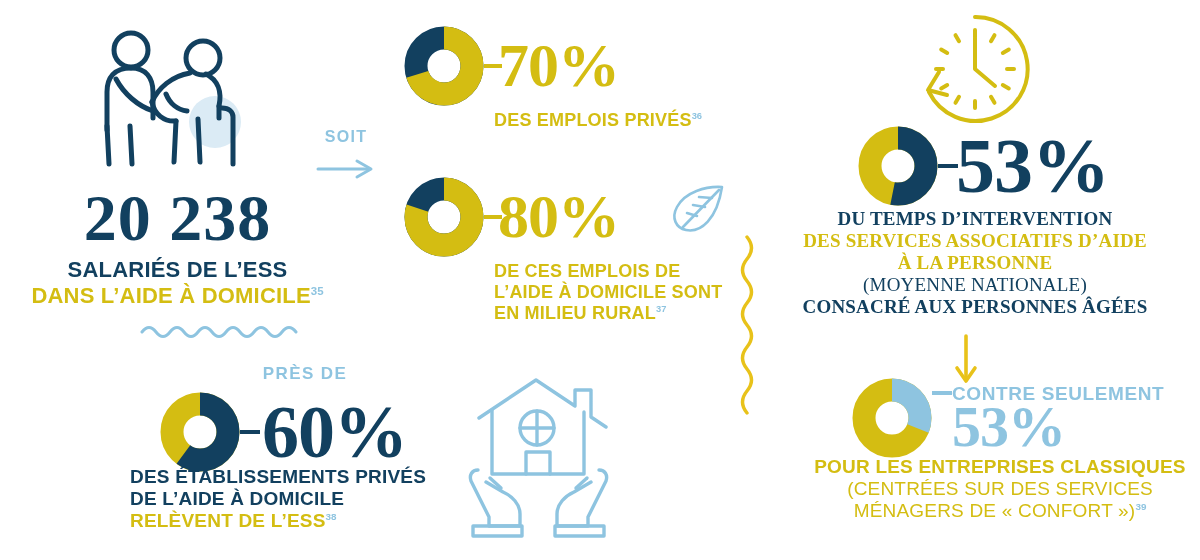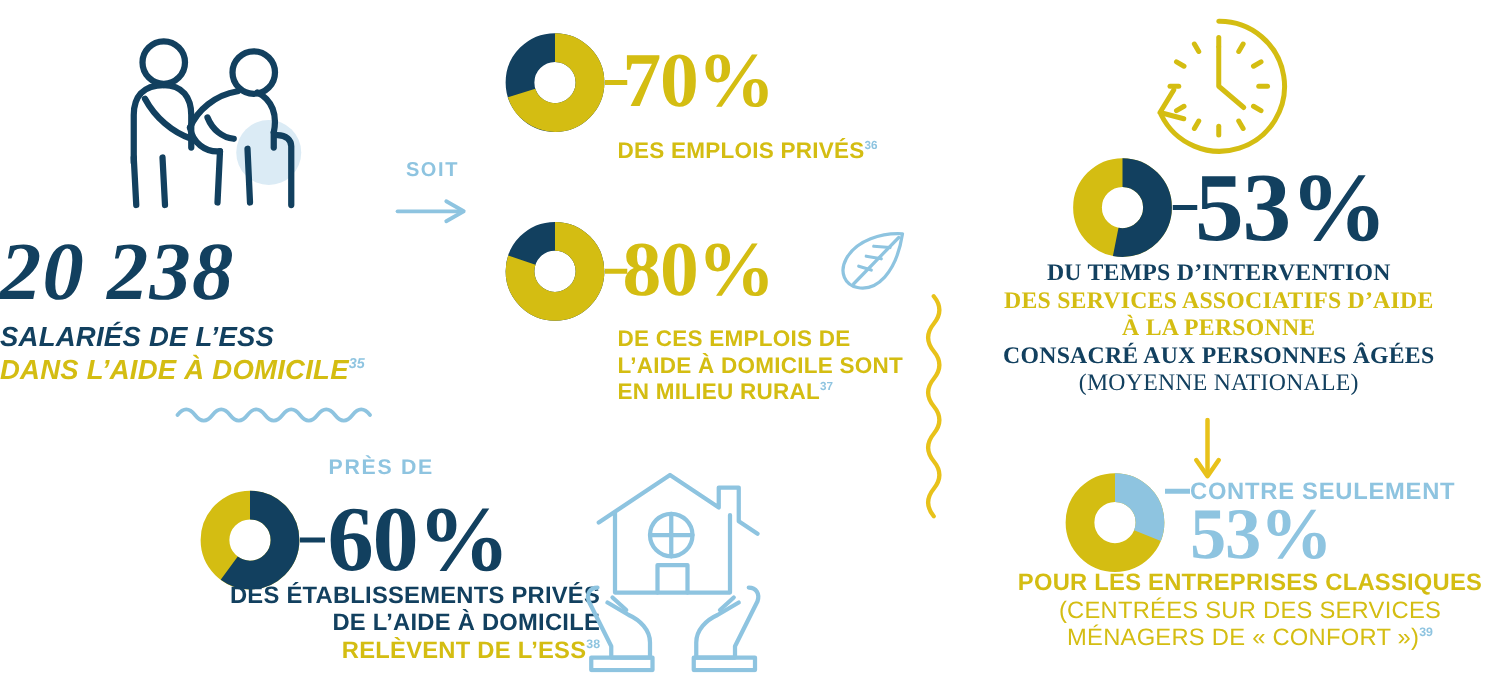--- a/index.html
+++ b/index.html
@@ -38,21 +38,21 @@
     color:#8ec4e0;
     letter-spacing:0;
   }
 
   
   .num-row{display:flex;align-items:center;}
   .donut{display:block;}
   .tick{display:block;}
 
   
-  #kpi-20238{left:0px;top:188px;width:355px;text-align:left;font-style:italic;}
+  #kpi-20238{left:0px;top:188px;width:355px;text-align:center;}
   #kpi-20238 .big-num{font-size:66px;letter-spacing:1px;}
   #kpi-20238 .l1{font-size:22px;margin-top:8px;}
   #kpi-20238 .l2{font-size:22px;margin-top:1px;}
 
   
   #soit{left:300px;top:128px;width:92px;text-align:center;}
   #soit .lbl{font-size:16px;font-weight:700;letter-spacing:1.3px;color:#8ec4e0;}
   #soit .arw{margin-top:12px;}
 
   
@@ -63,21 +63,21 @@
   
   #kpi-80{left:404px;top:177px;}
   #kpi-80 .big-num{font-size:62px;margin-left:-4px;}
   #kpi-80 .cap{font-size:18px;margin-top:4px;margin-left:90px;}
 
   
   #pres-de{left:150px;top:364px;width:310px;text-align:center;}
   #pres-de .lbl{font-size:17px;font-weight:700;letter-spacing:1.4px;color:#8ec4e0;}
   #kpi-60{left:160px;top:392px;}
   #kpi-60 .big-num{font-size:74px;margin-left:2px;}
-  #cap-60{left:130px;top:466px;width:350px;text-align:right;}
+  #cap-60{left:130px;top:466px;width:350px;text-align:left;}
   #cap-60 .cap{font-size:19px;}
 
   
   #kpi-53{left:858px;top:126px;}
   #kpi-53 .big-num{font-size:78px;margin-left:-2px;}
   #cap-53{left:760px;top:208px;width:430px;text-align:center;font-family:Liberation Serif, serif;}
   #cap-53 .cap{font-size:19px;}
   #cap-53 .thin{font-weight:400;}
 
   
@@ -265,22 +265,22 @@
         <path d="M0 5 L20 5" stroke="#12405f" stroke-width="4"></path>
       </svg>
       <div class="big-num navy">53%</div>
     </div>
   </div>
 
   <div class="abs" id="cap-53">
     <div class="cap navy">DU TEMPS D’INTERVENTION</div>
     <div class="cap yellow">DES SERVICES ASSOCIATIFS D’AIDE</div>
     <div class="cap yellow">À LA PERSONNE</div>
+    <div class="cap navy thin">(MOYENNE NATIONALE)</div>
     <div class="cap navy">CONSACRÉ AUX PERSONNES ÂGÉES</div>
-    <div class="cap navy thin">(MOYENNE NATIONALE)</div>
   </div>
 
   <div class="abs" style="left:953px;top:334px;">
     <svg width="26" height="50" viewBox="0 0 26 50">
       <g fill="none" stroke="#e8c21a" stroke-width="3.6" stroke-linecap="round" stroke-linejoin="round">
         <path d="M13 2 L13 44"></path>
         <path d="M4 34 L13 47 L22 34"></path>
       </g>
     </svg>
   </div>

